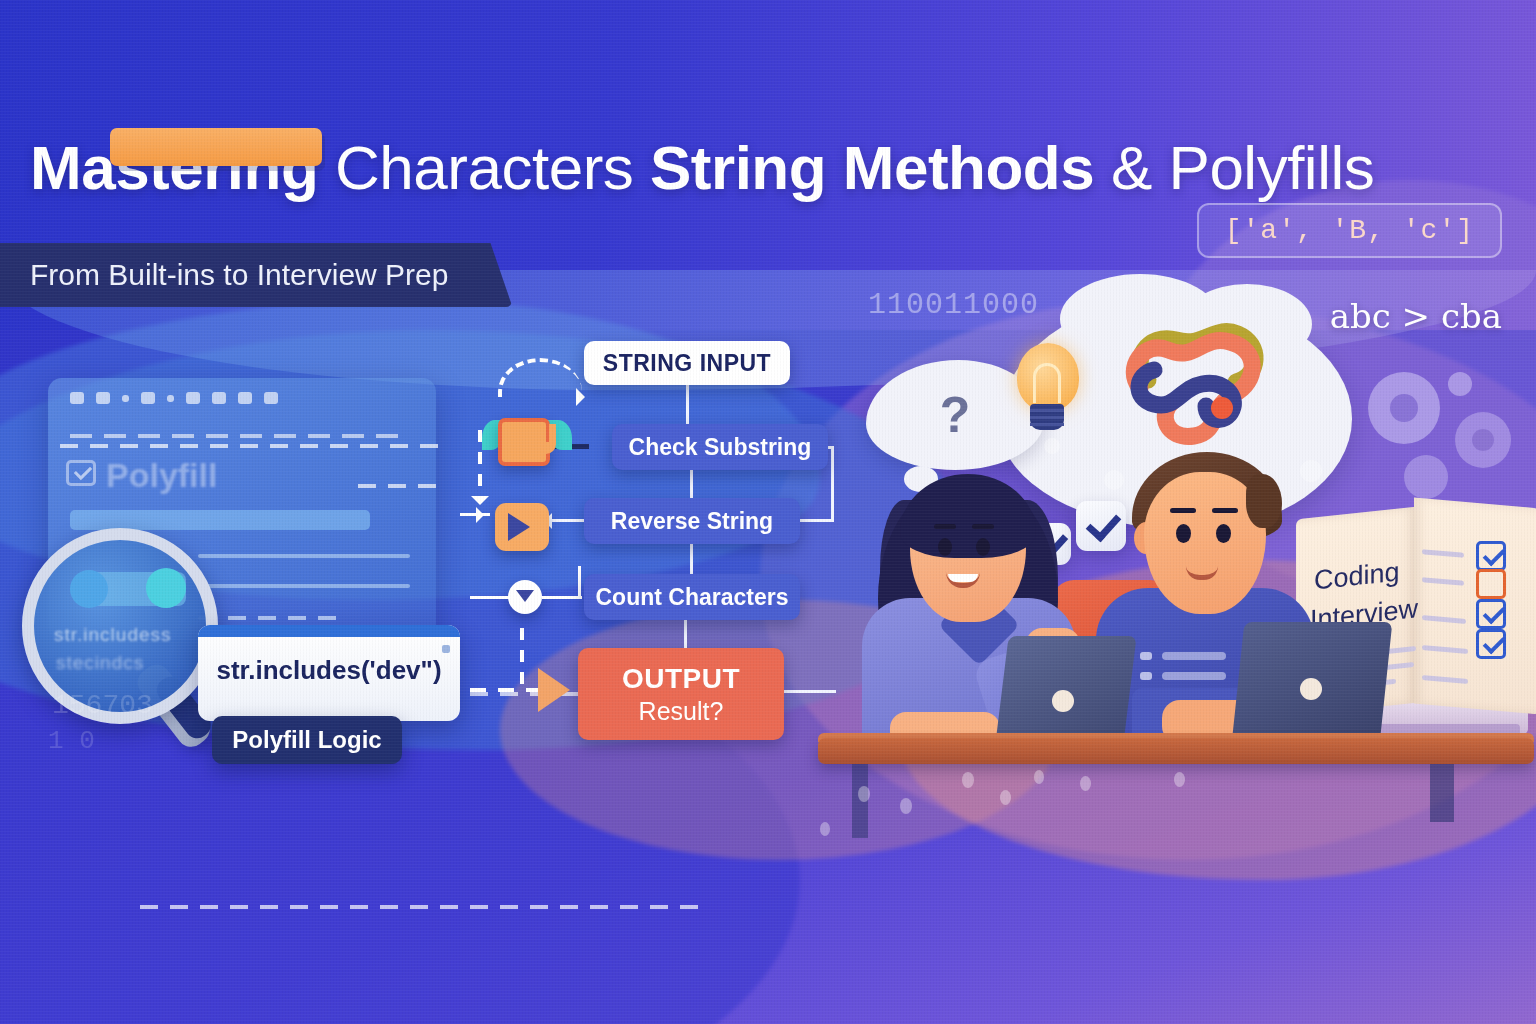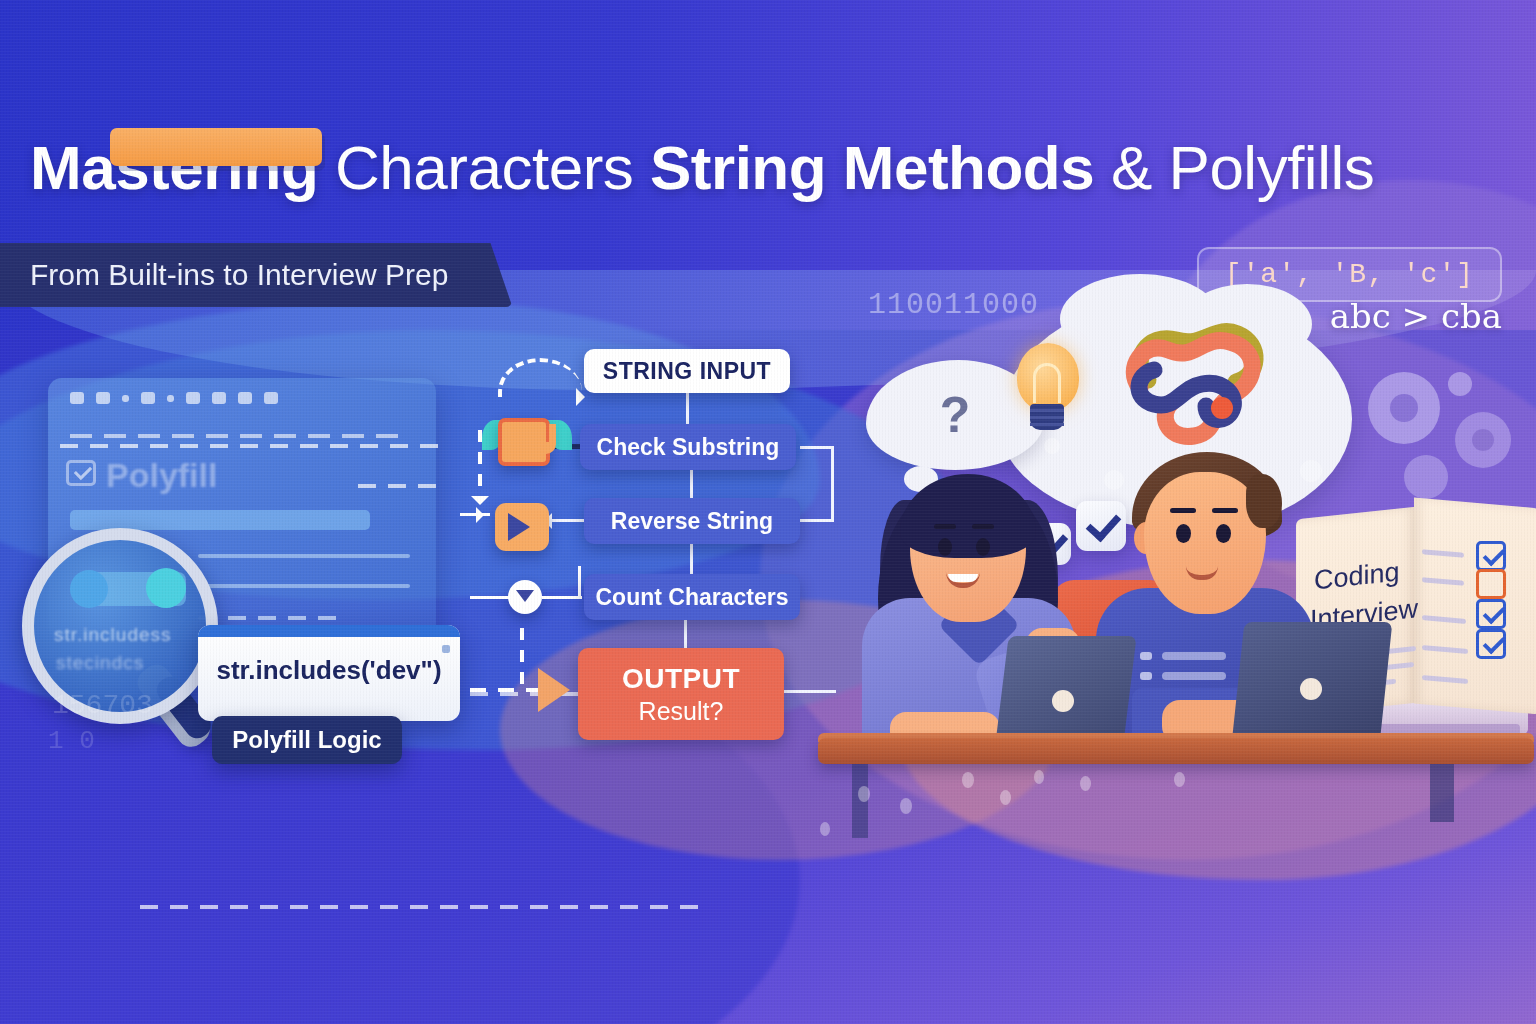--- a/index.html
+++ b/index.html
@@ -43,21 +43,21 @@
            text-shadow:0 3px 10px rgba(20,20,80,.35); white-space:nowrap; }
   .title .light { font-weight:400; }
   .subtitle-bar { position:absolute; left:-20px; top:243px; height:64px; padding:0 64px 0 50px;
            display:flex; align-items:center; background:#27306e; color:#eef1fb;
            font-size:30px; font-weight:400; border-radius:0 6px 6px 0;
            clip-path:polygon(0 0, calc(100% - 22px) 0, 100% 100%, 0 100%); }
 
   .badge-arr { position:absolute; right:34px; top:203px; padding:10px 26px;
            border:2px solid rgba(255,255,255,.40); border-radius:12px;
            background:rgba(255,255,255,.10); color:#fbd9cb; font-size:28px;
-           font-family:"Liberation Mono", monospace; letter-spacing:1px;margin-top:44px; }
+           font-family:"Liberation Mono", monospace; letter-spacing:1px; }
   .badge-abc { position:absolute; right:34px; top:296px; color:#ffffff; font-size:34px;
            font-family:"DejaVu Serif", serif; text-shadow:0 2px 6px rgba(40,30,90,.4); }
   .binary { position:absolute; left:868px; top:288px; color:rgba(255,255,255,.42);
            font-size:30px; font-family:"Liberation Mono", monospace; letter-spacing:1px; }
 
   
   .editor { position:absolute; left:48px; top:378px; width:388px; height:262px;
            background:linear-gradient(150deg,rgba(120,175,235,.42),rgba(70,120,205,.34));
            border-radius:14px; overflow:hidden;
            box-shadow:0 10px 30px rgba(10,20,70,.25); }
@@ -137,23 +137,23 @@
            background:#9bb4e0; border-radius:2px; }
   .logic-card { position:absolute; left:212px; top:716px; width:190px; height:48px;
            background:#22306f; border-radius:10px; display:flex; align-items:center;
            justify-content:center; box-shadow:0 8px 20px rgba(10,20,70,.35); }
   .logic-card span { font-size:24px; font-weight:700; color:#fff; }
 
   
   .flow-box { position:absolute; display:flex; align-items:center; justify-content:center;
            border-radius:10px; font-weight:700; box-shadow:0 6px 16px rgba(10,20,70,.3); }
   .fb-input { left:584px; top:341px; width:206px; height:44px; background:#ffffff;
-           color:#1b2462; font-size:23px; letter-spacing:.5px;margin-top:8px; }
+           color:#1b2462; font-size:23px; letter-spacing:.5px; }
   .fb-blue { background:#4a5fd0; color:#fff; font-size:23px; font-weight:700; }
-  .fb-sub { left:580px; top:424px; width:216px; height:46px; }
+  .fb-sub { left:612px; top:424px; width:216px; height:46px; }
   .fb-rev { left:584px; top:498px; width:216px; height:46px; }
   .fb-cnt { left:584px; top:574px; width:216px; height:46px; }
   .fb-out { left:578px; top:648px; width:206px; height:92px; background:#ea6a53; color:#fff;
            flex-direction:column; gap:2px; }
   .fb-out .l1 { font-size:28px; font-weight:700; letter-spacing:.5px; }
   .fb-out .l2 { font-size:25px; font-weight:400; }
 
   .conn { position:absolute; background:#f2f5ff; }
   .c-v1 { left:686px; top:385px; width:3px; height:40px; }
   .c-v2 { left:690px; top:470px; width:3px; height:28px; }

